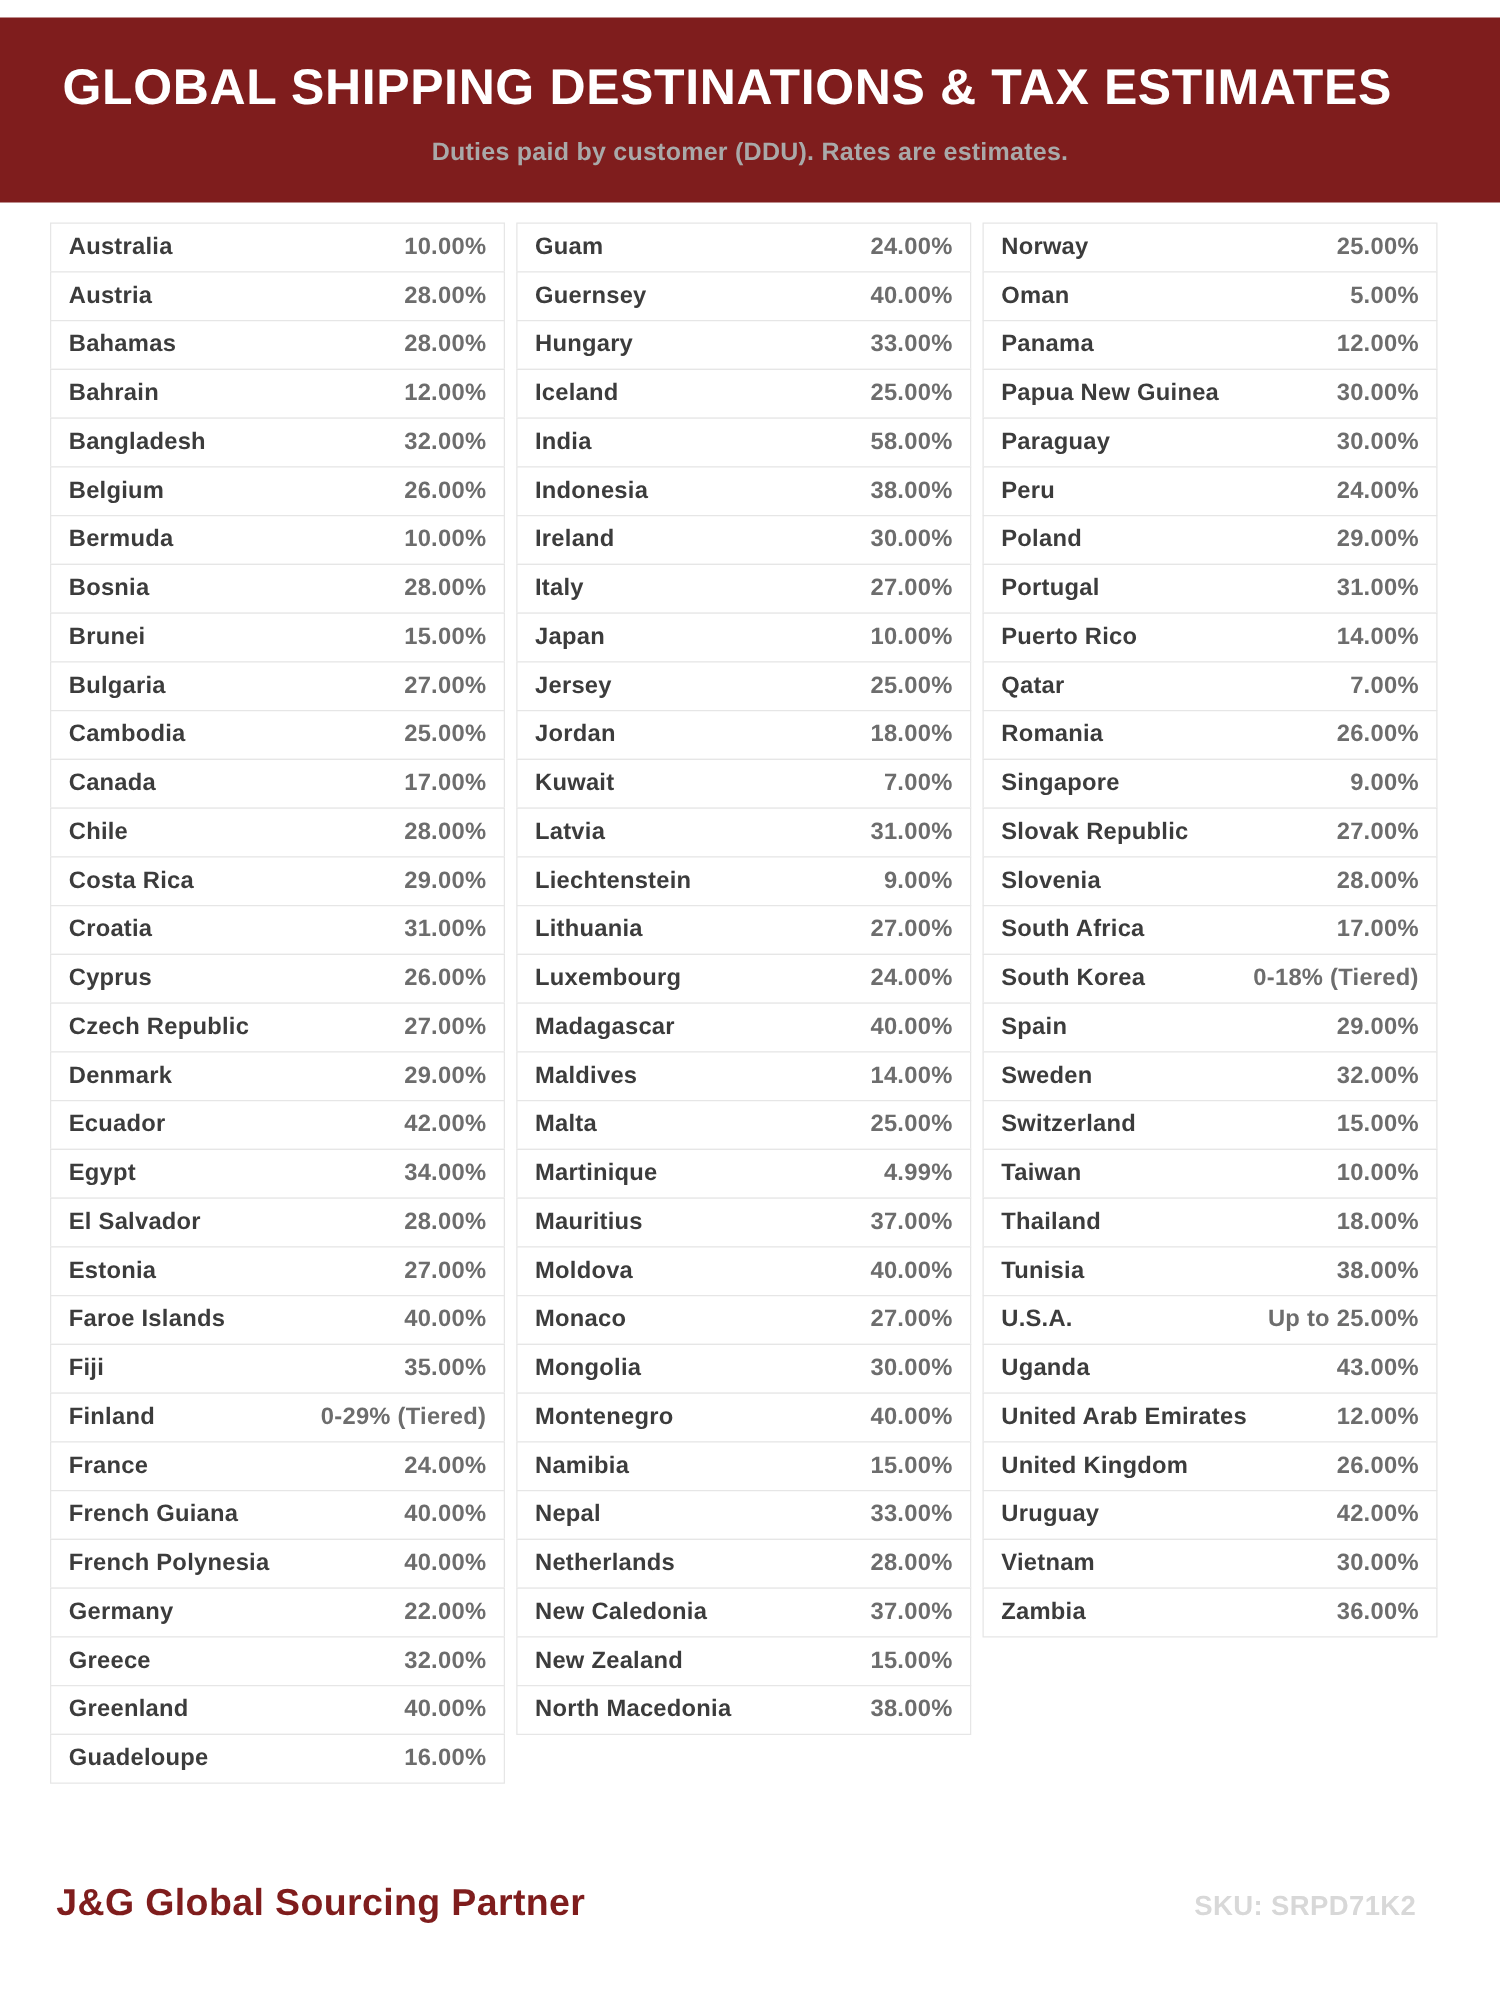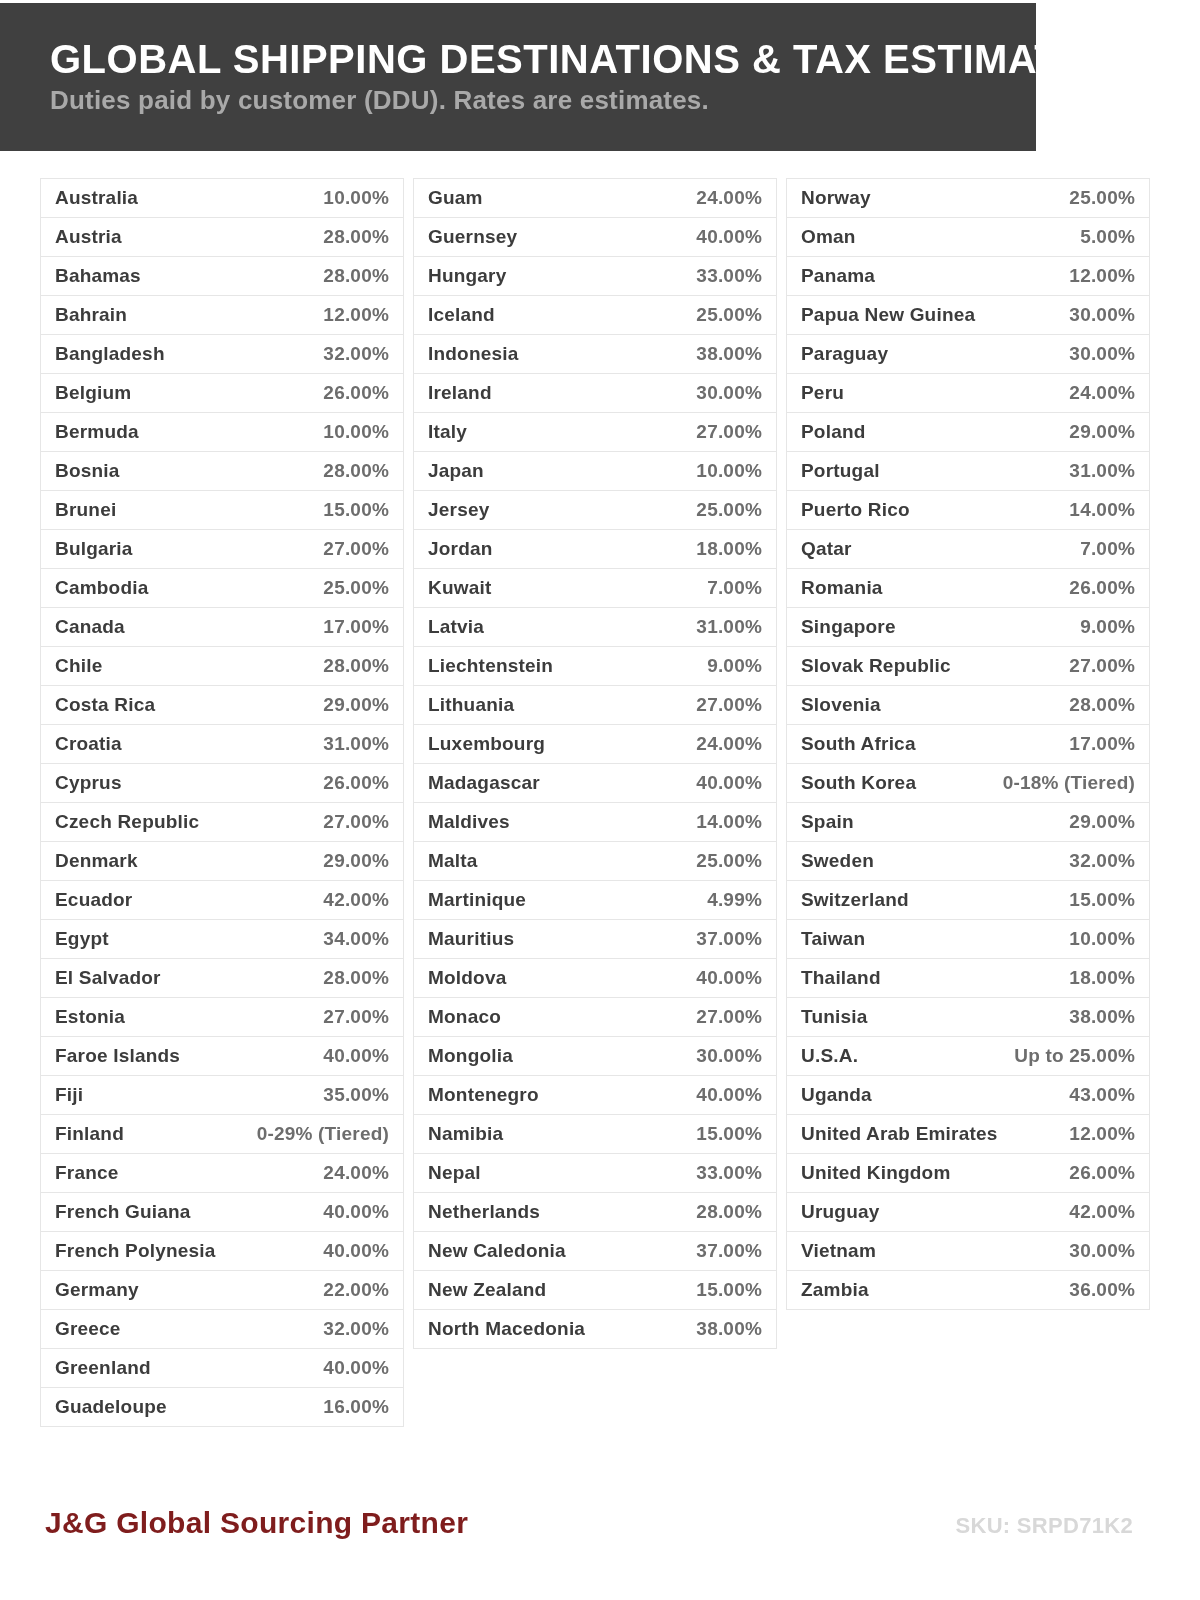--- a/index.html
+++ b/index.html
@@ -10,42 +10,43 @@
   }
   .page {
     position: relative;
     width: 1200px;
     height: 1600px;
     background: #ffffff;
     overflow: hidden;
   }
   .header {
     position: absolute;
-    top: 3px; left: 0;
-    width: 1036px;
+    top: 14px; left: 0;
+    width: 1200px;
     height: 148px;
-    background: #404040;
+    background: #7f1d1d;
     box-sizing: border-box;
     padding: 34px 50px 0 50px;
   }
   .header .title {
     color: #ffffff;
     font-size: 40px;
     font-weight: 700;
     letter-spacing: 0.5px;
     line-height: 1.1;
     white-space: nowrap;
   }
   .header .subtitle {
-    margin-top: 4px;
+    margin-top: 19px;
     color: #a9a9a9;
-    font-size: 26px;
+    font-size: 20px;
     font-weight: 700;
     letter-spacing: 0.2px;
     white-space: nowrap;
+    text-align: center;
   }
   .table-wrap {
     position: absolute;
     top: 178px;
     left: 40px;
     width: 1110px;
     display: flex;
     gap: 9px;
   }
   .rate-column {
@@ -252,20 +253,24 @@
         </div>
         <div class="row">
           <span class="country">Hungary</span>
           <span class="rate">33.00%</span>
         </div>
         <div class="row">
           <span class="country">Iceland</span>
           <span class="rate">25.00%</span>
         </div>
         <div class="row">
+          <span class="country">India</span>
+          <span class="rate">58.00%</span>
+        </div>
+        <div class="row">
           <span class="country">Indonesia</span>
           <span class="rate">38.00%</span>
         </div>
         <div class="row">
           <span class="country">Ireland</span>
           <span class="rate">30.00%</span>
         </div>
         <div class="row">
           <span class="country">Italy</span>
           <span class="rate">27.00%</span>

